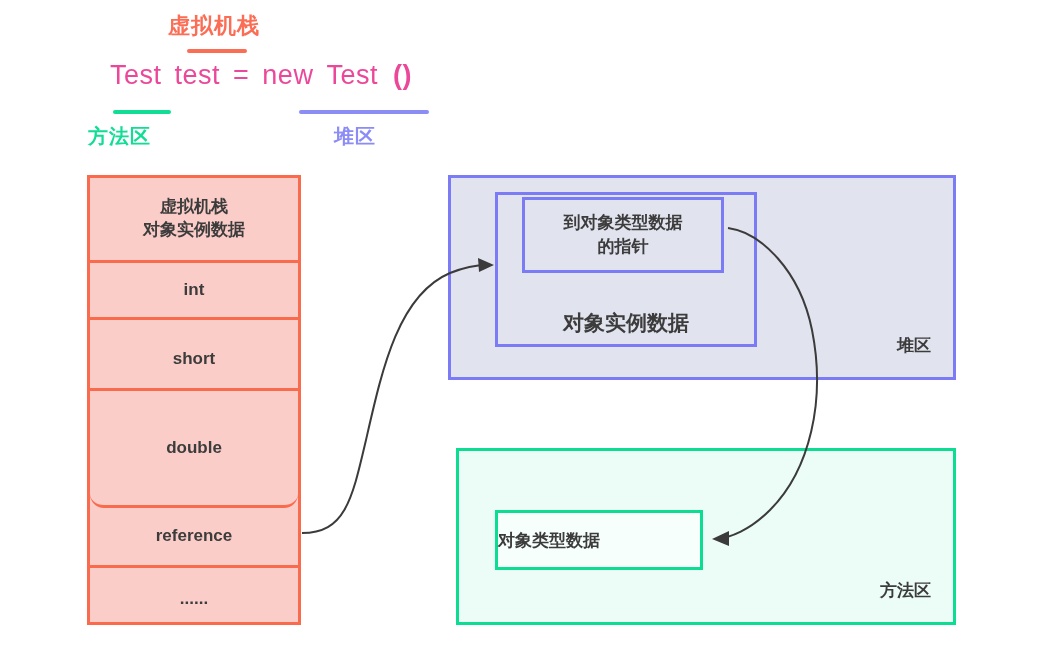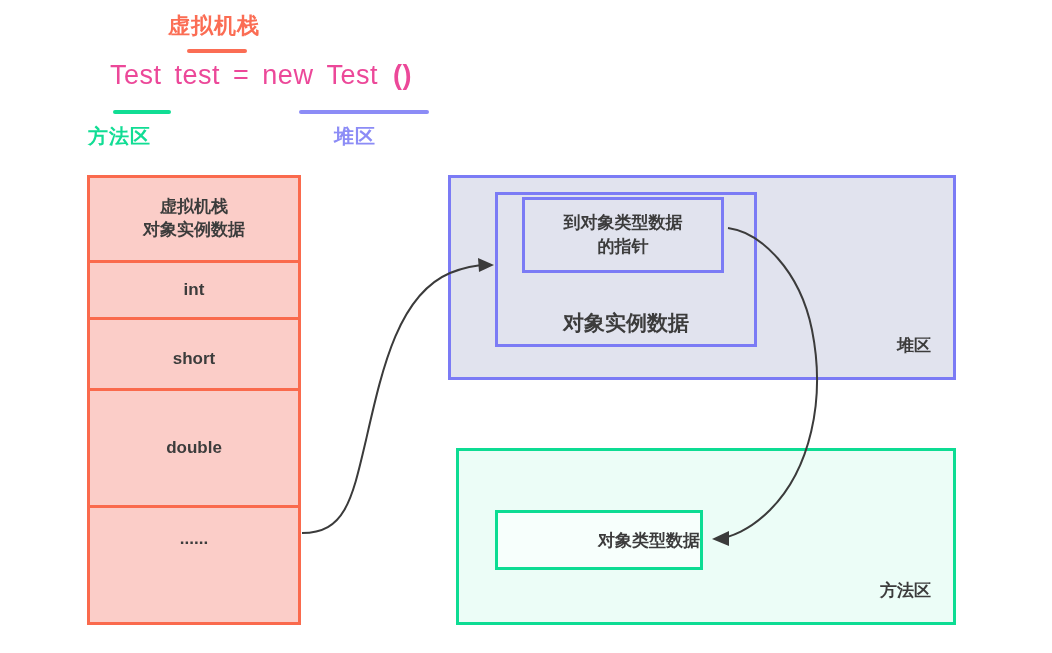--- a/index.html
+++ b/index.html
@@ -89,21 +89,21 @@
     text-align: center;
     color: #3c3c3c;
     font-size: 17px;
     font-weight: bold;
     line-height: 1.35;
   }
   .stack-row:last-child { border-bottom: none; }
   .stack-row.r0 { height: 85px; }
   .stack-row.r1 { height: 57px; }
   .stack-row.r2 { height: 61px; margin-top: 10px; }
-  .stack-row.r3 { height: 117px; }
+  .stack-row.r3 { height: 117px; border-radius: 14px; }
   .stack-row.r4 { height: 60px; }
   .stack-row.r5 { height: 63px; }
   .stack-row .ln { display: block; }
 
   
   #heap-area {
     position: absolute;
     left: 448px; top: 175px;
     width: 508px;
     height: 205px;
@@ -169,21 +169,21 @@
   #object-type-box {
     position: absolute;
     left: 36px; top: 59px;
     width: 208px;
     height: 60px;
     border: 3px solid #0ddc93;
     box-sizing: border-box;
     background: #f7fffc;
     display: flex;
     align-items: center;
-    justify-content: flex-end;
+    justify-content: flex-start;
   }
   #object-type-box .txt {
     font-size: 17px;
     font-weight: bold;
     color: #3c3c3c;
   }
   #method-area-label {
     position: absolute;
     right: 22px; bottom: 20px;
     font-size: 17px;
@@ -232,20 +232,23 @@
       </div>
     </div>
     <div class="stack-row r1">
       <span>int</span>
     </div>
     <div class="stack-row r2">
       <span>short</span>
     </div>
     <div class="stack-row r3">
       <span>double</span>
+    </div>
+    <div class="stack-row r4">
+      <span>reference</span>
     </div>
     <div class="stack-row r5">
       <span>......</span>
     </div>
   </div>
 
   <div id="heap-area">
     <div id="heap-instance-box">
       <div id="heap-pointer-box">
         <div class="txt">

